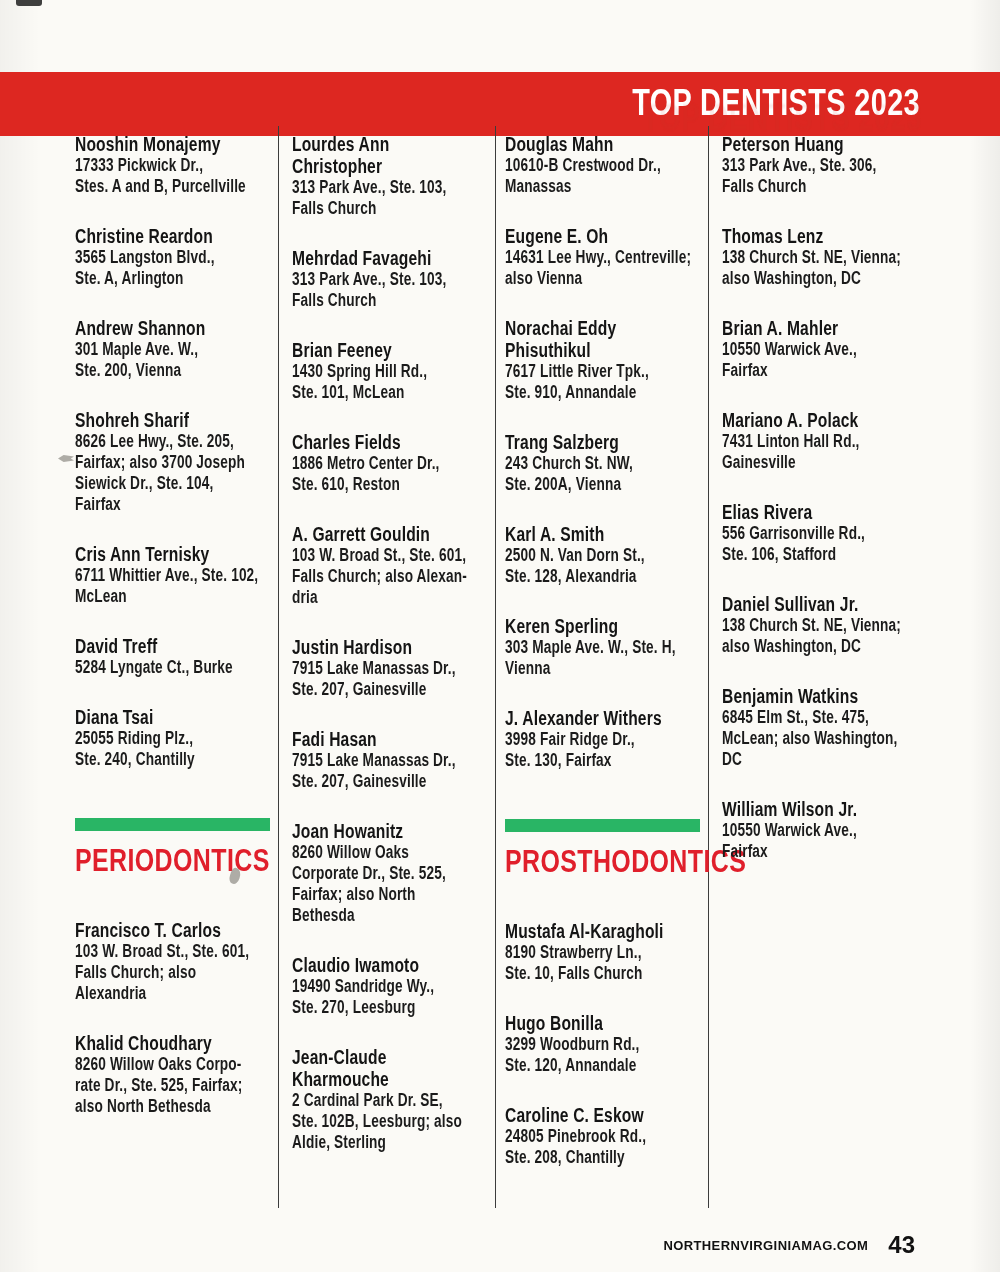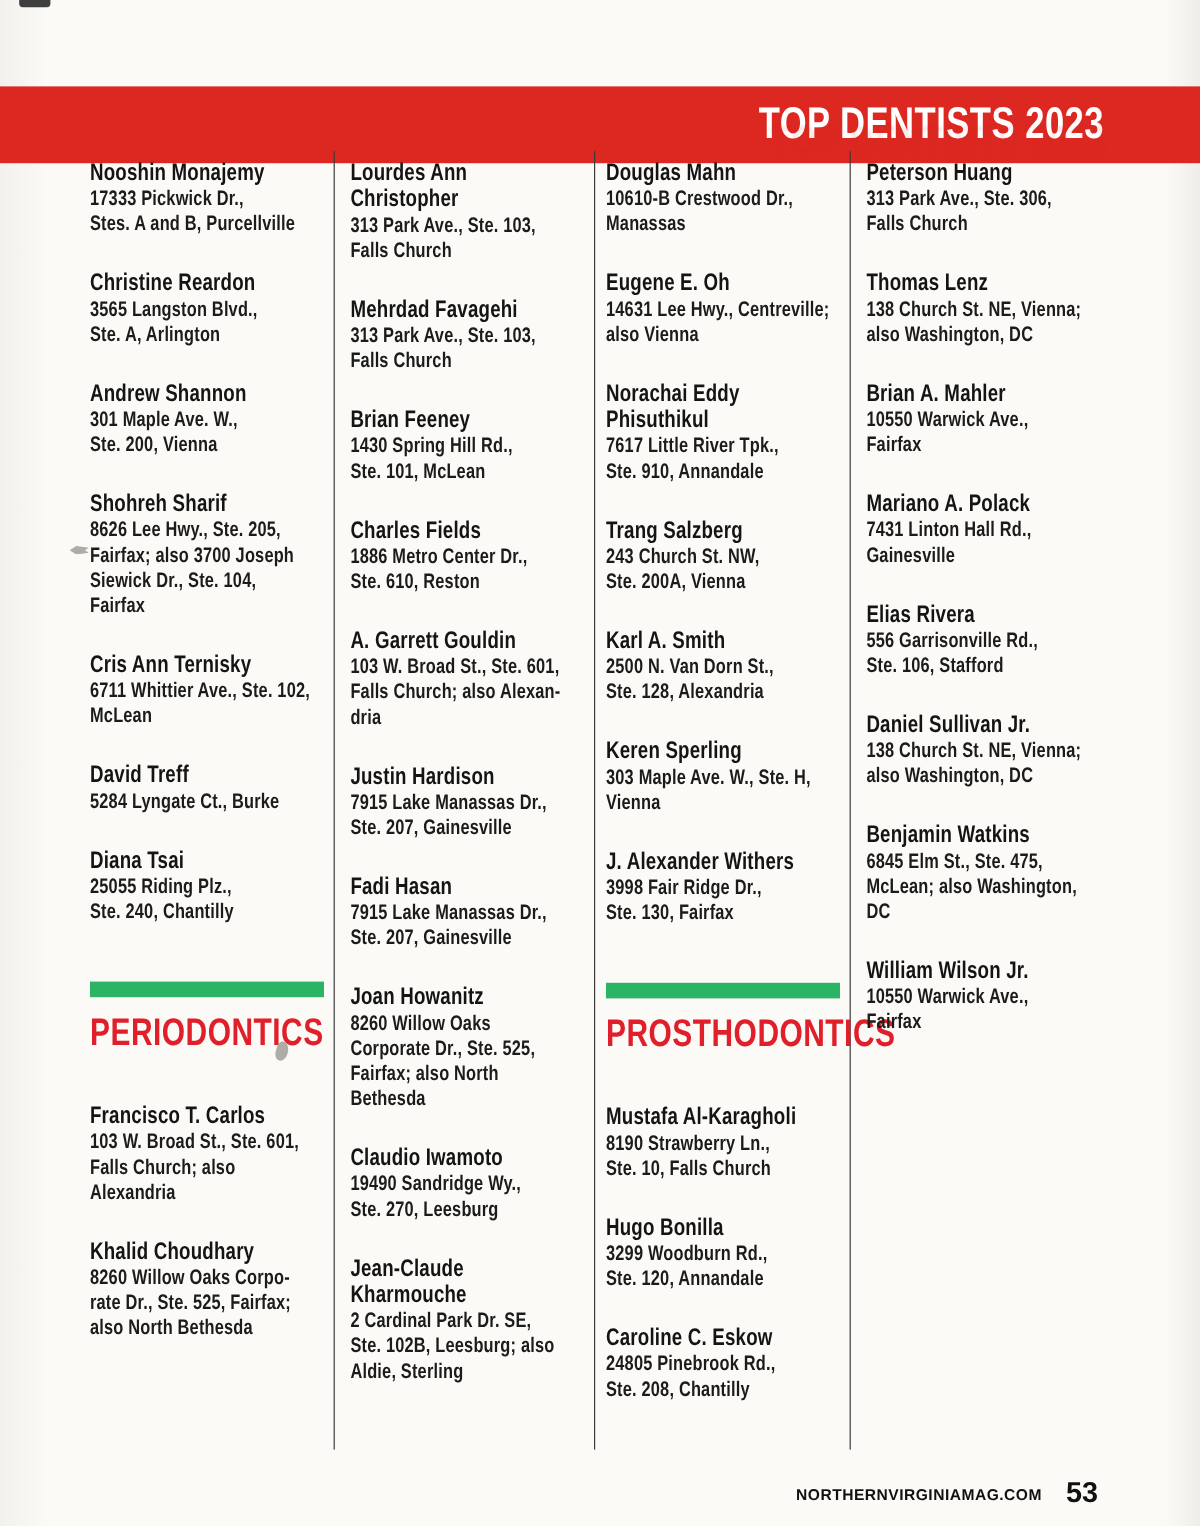--- a/index.html
+++ b/index.html
@@ -288,14 +288,14 @@
 Fairfax</div>
     </div>
   </div>
 
 <div class="artifact" id="artifact-corner"></div>
 <div class="artifact" id="artifact-arrow"></div>
 <div class="artifact" id="artifact-periodontics"></div>
 
 <div class="footer">
   <span class="footer-site">NORTHERNVIRGINIAMAG.COM</span>
-  <span class="footer-page">53</span>
+  <span class="footer-page">43</span>
 </div>
 
 </body></html>

